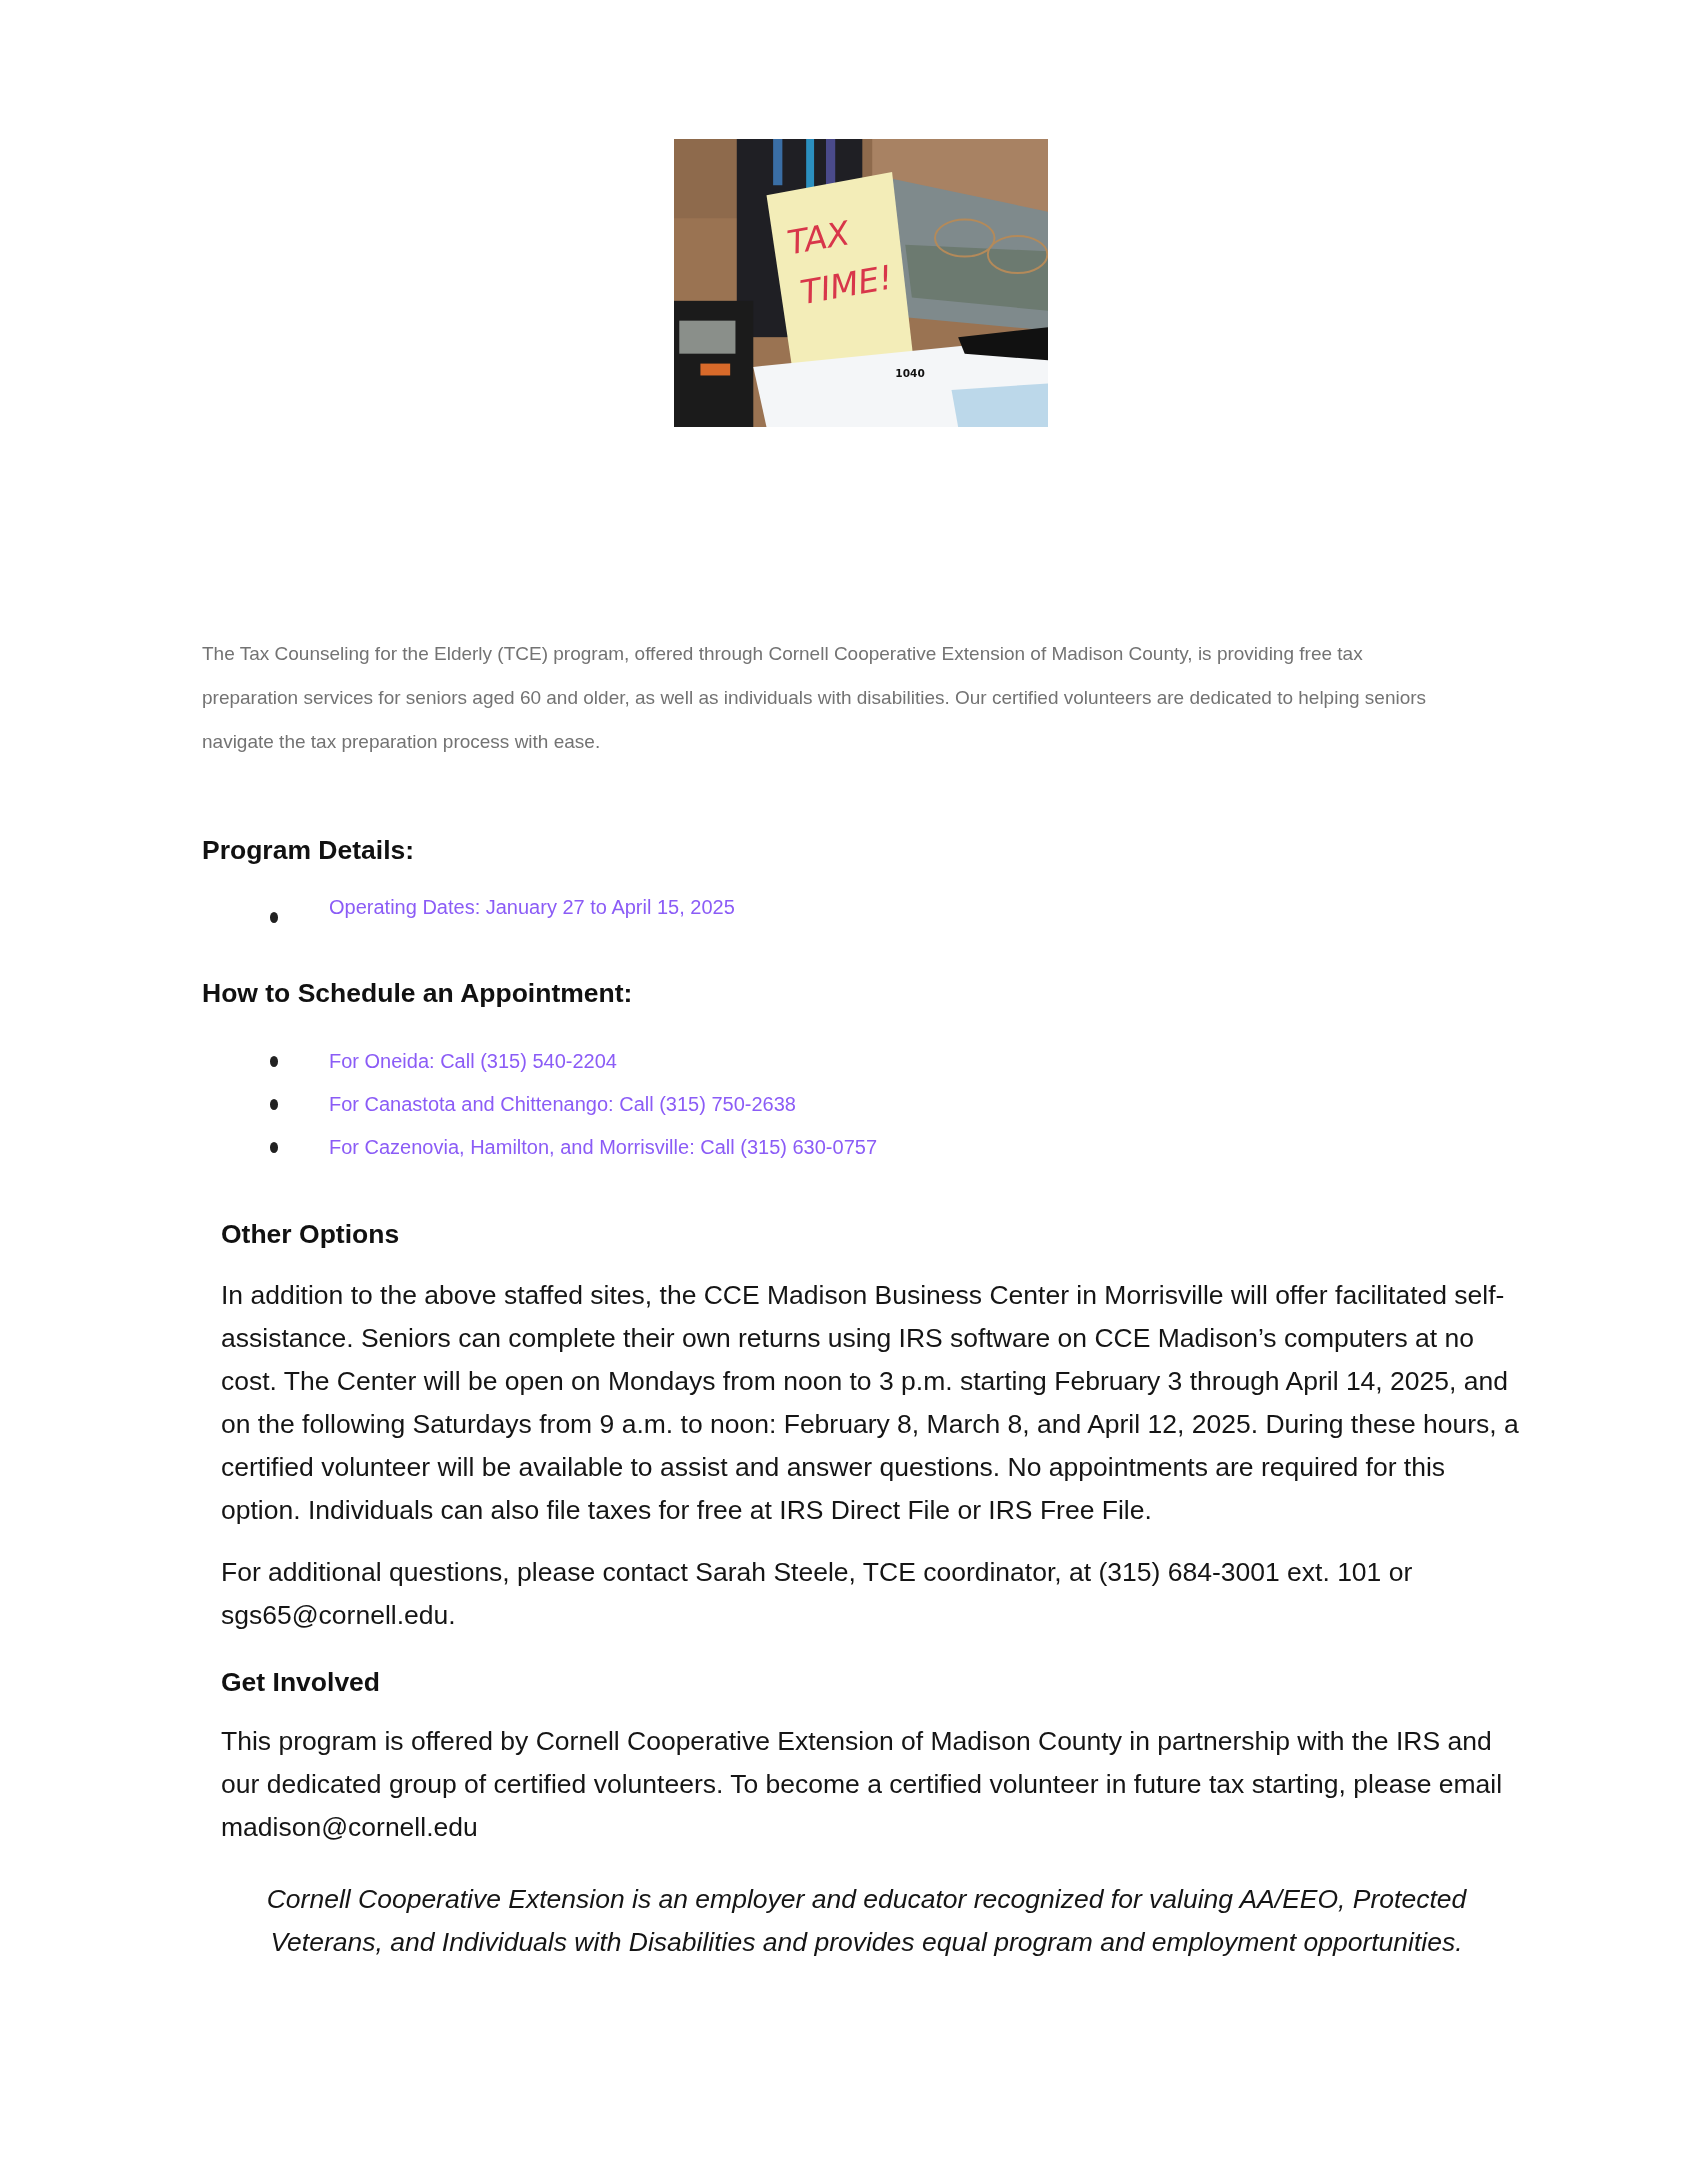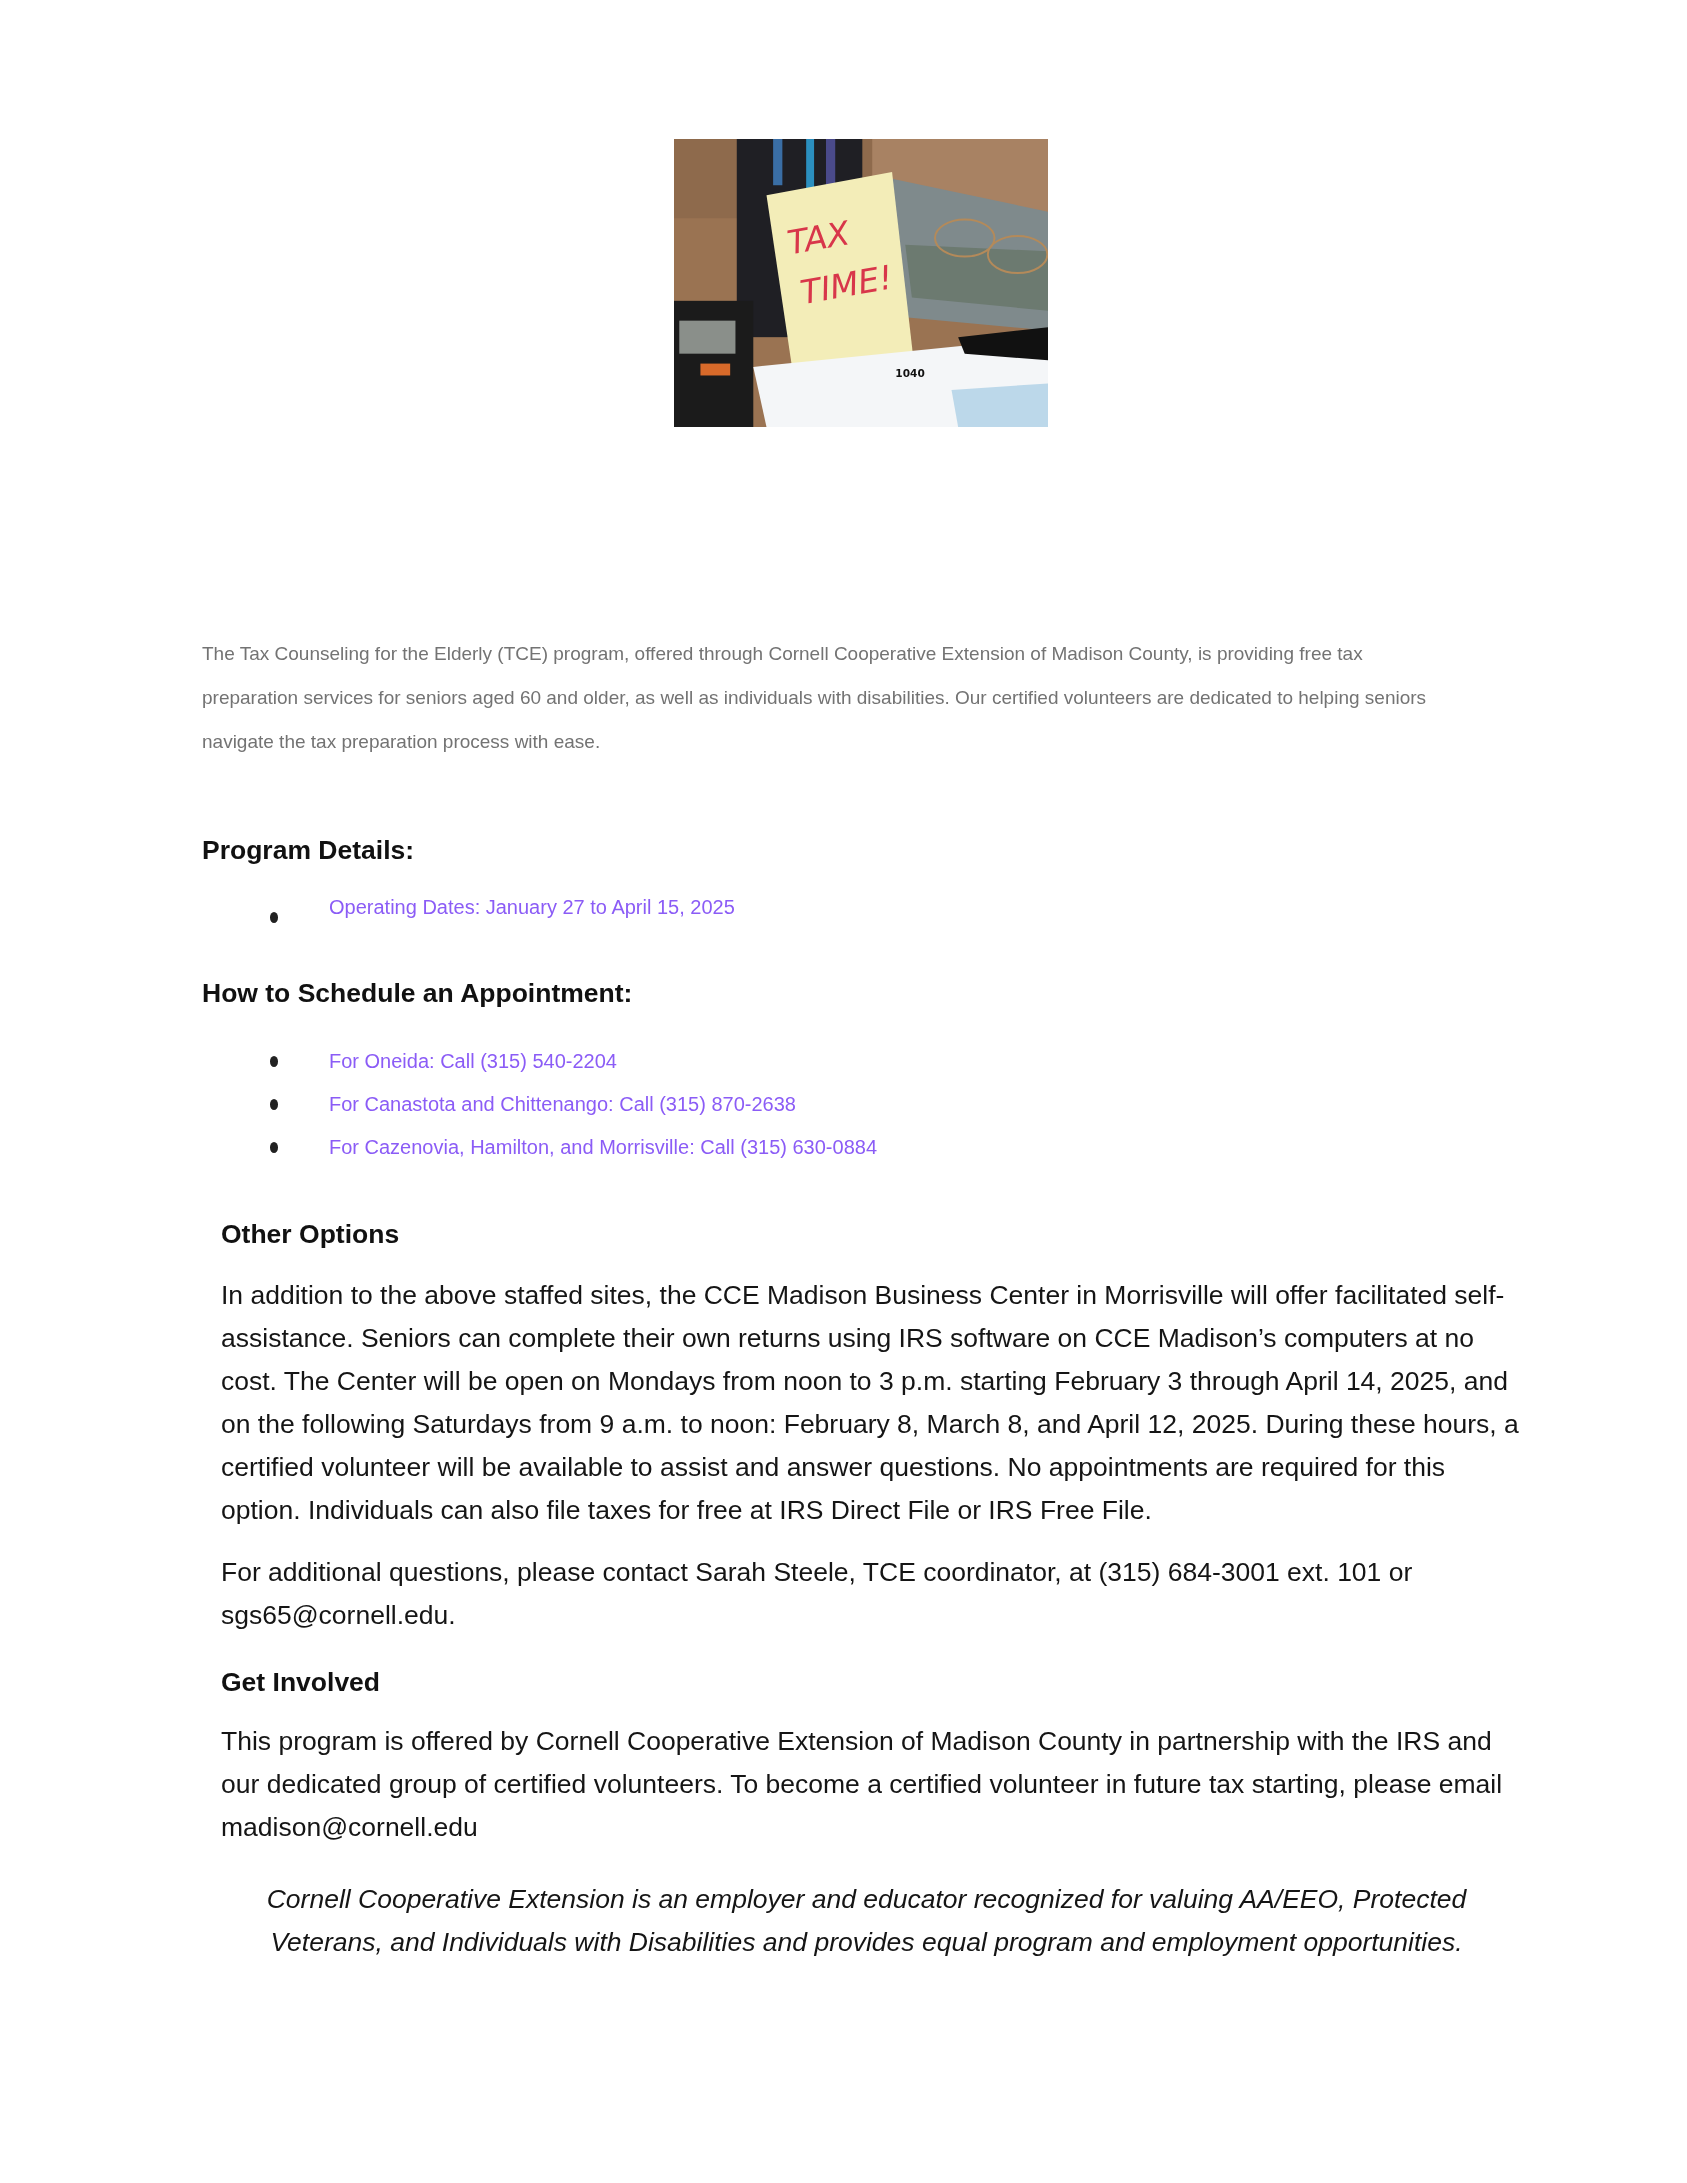--- a/index.html
+++ b/index.html
@@ -68,22 +68,22 @@
   <div class="intro body-text">The Tax Counseling for the Elderly (TCE) program, offered through Cornell Cooperative Extension of Madison County, is providing free tax preparation services for seniors aged 60 and older, as well as individuals with disabilities. Our certified volunteers are dedicated to helping seniors navigate the tax preparation process with ease.</div>
 
   <div class="h" style="left:202px; top:835px;">Program Details:</div>
   <ul class="bullets" style="left:265px; top:896px;">
     <li>Operating Dates: January 27 to April 15, 2025</li>
   </ul>
 
   <div class="h" style="left:202px; top:978px;">How to Schedule an Appointment:</div>
   <ul class="bullets" style="left:265px; top:1040px; line-height:43px;">
     <li>For Oneida: Call (315) 540-2204</li>
-    <li>For Canastota and Chittenango: Call (315) 870-2638</li>
-    <li>For Cazenovia, Hamilton, and Morrisville: Call (315) 630-0884</li>
+    <li>For Canastota and Chittenango: Call (315) 750-2638</li>
+    <li>For Cazenovia, Hamilton, and Morrisville: Call (315) 630-0757</li>
   </ul>
 
   <div class="h" style="left:221px; top:1219px;">Other Options</div>
   <div class="para" style="left:221px; top:1274px; width:1300px;">In addition to the above staffed sites, the CCE Madison Business Center in Morrisville will offer facilitated self-assistance. Seniors can complete their own returns using IRS software on CCE Madison’s computers at no cost. The Center will be open on Mondays from noon to 3 p.m. starting February 3 through April 14, 2025, and on the following Saturdays from 9 a.m. to noon: February 8, March 8, and April 12, 2025. During these hours, a certified volunteer will be available to assist and answer questions. No appointments are required for this option. Individuals can also file taxes for free at IRS Direct File or IRS Free File.</div>
 
   <div class="para" style="left:221px; top:1551px; width:1257px;">For additional questions, please contact Sarah Steele, TCE coordinator, at (315) 684-3001 ext. 101 or sgs65@cornell.edu.</div>
 
   <div class="h" style="left:221px; top:1667px;">Get Involved</div>
   <div class="para" style="left:221px; top:1720px; width:1283px;">This program is offered by Cornell Cooperative Extension of Madison County in partnership with the IRS and our dedicated group of certified volunteers. To become a certified volunteer in future tax starting, please email madison@cornell.edu</div>
 

